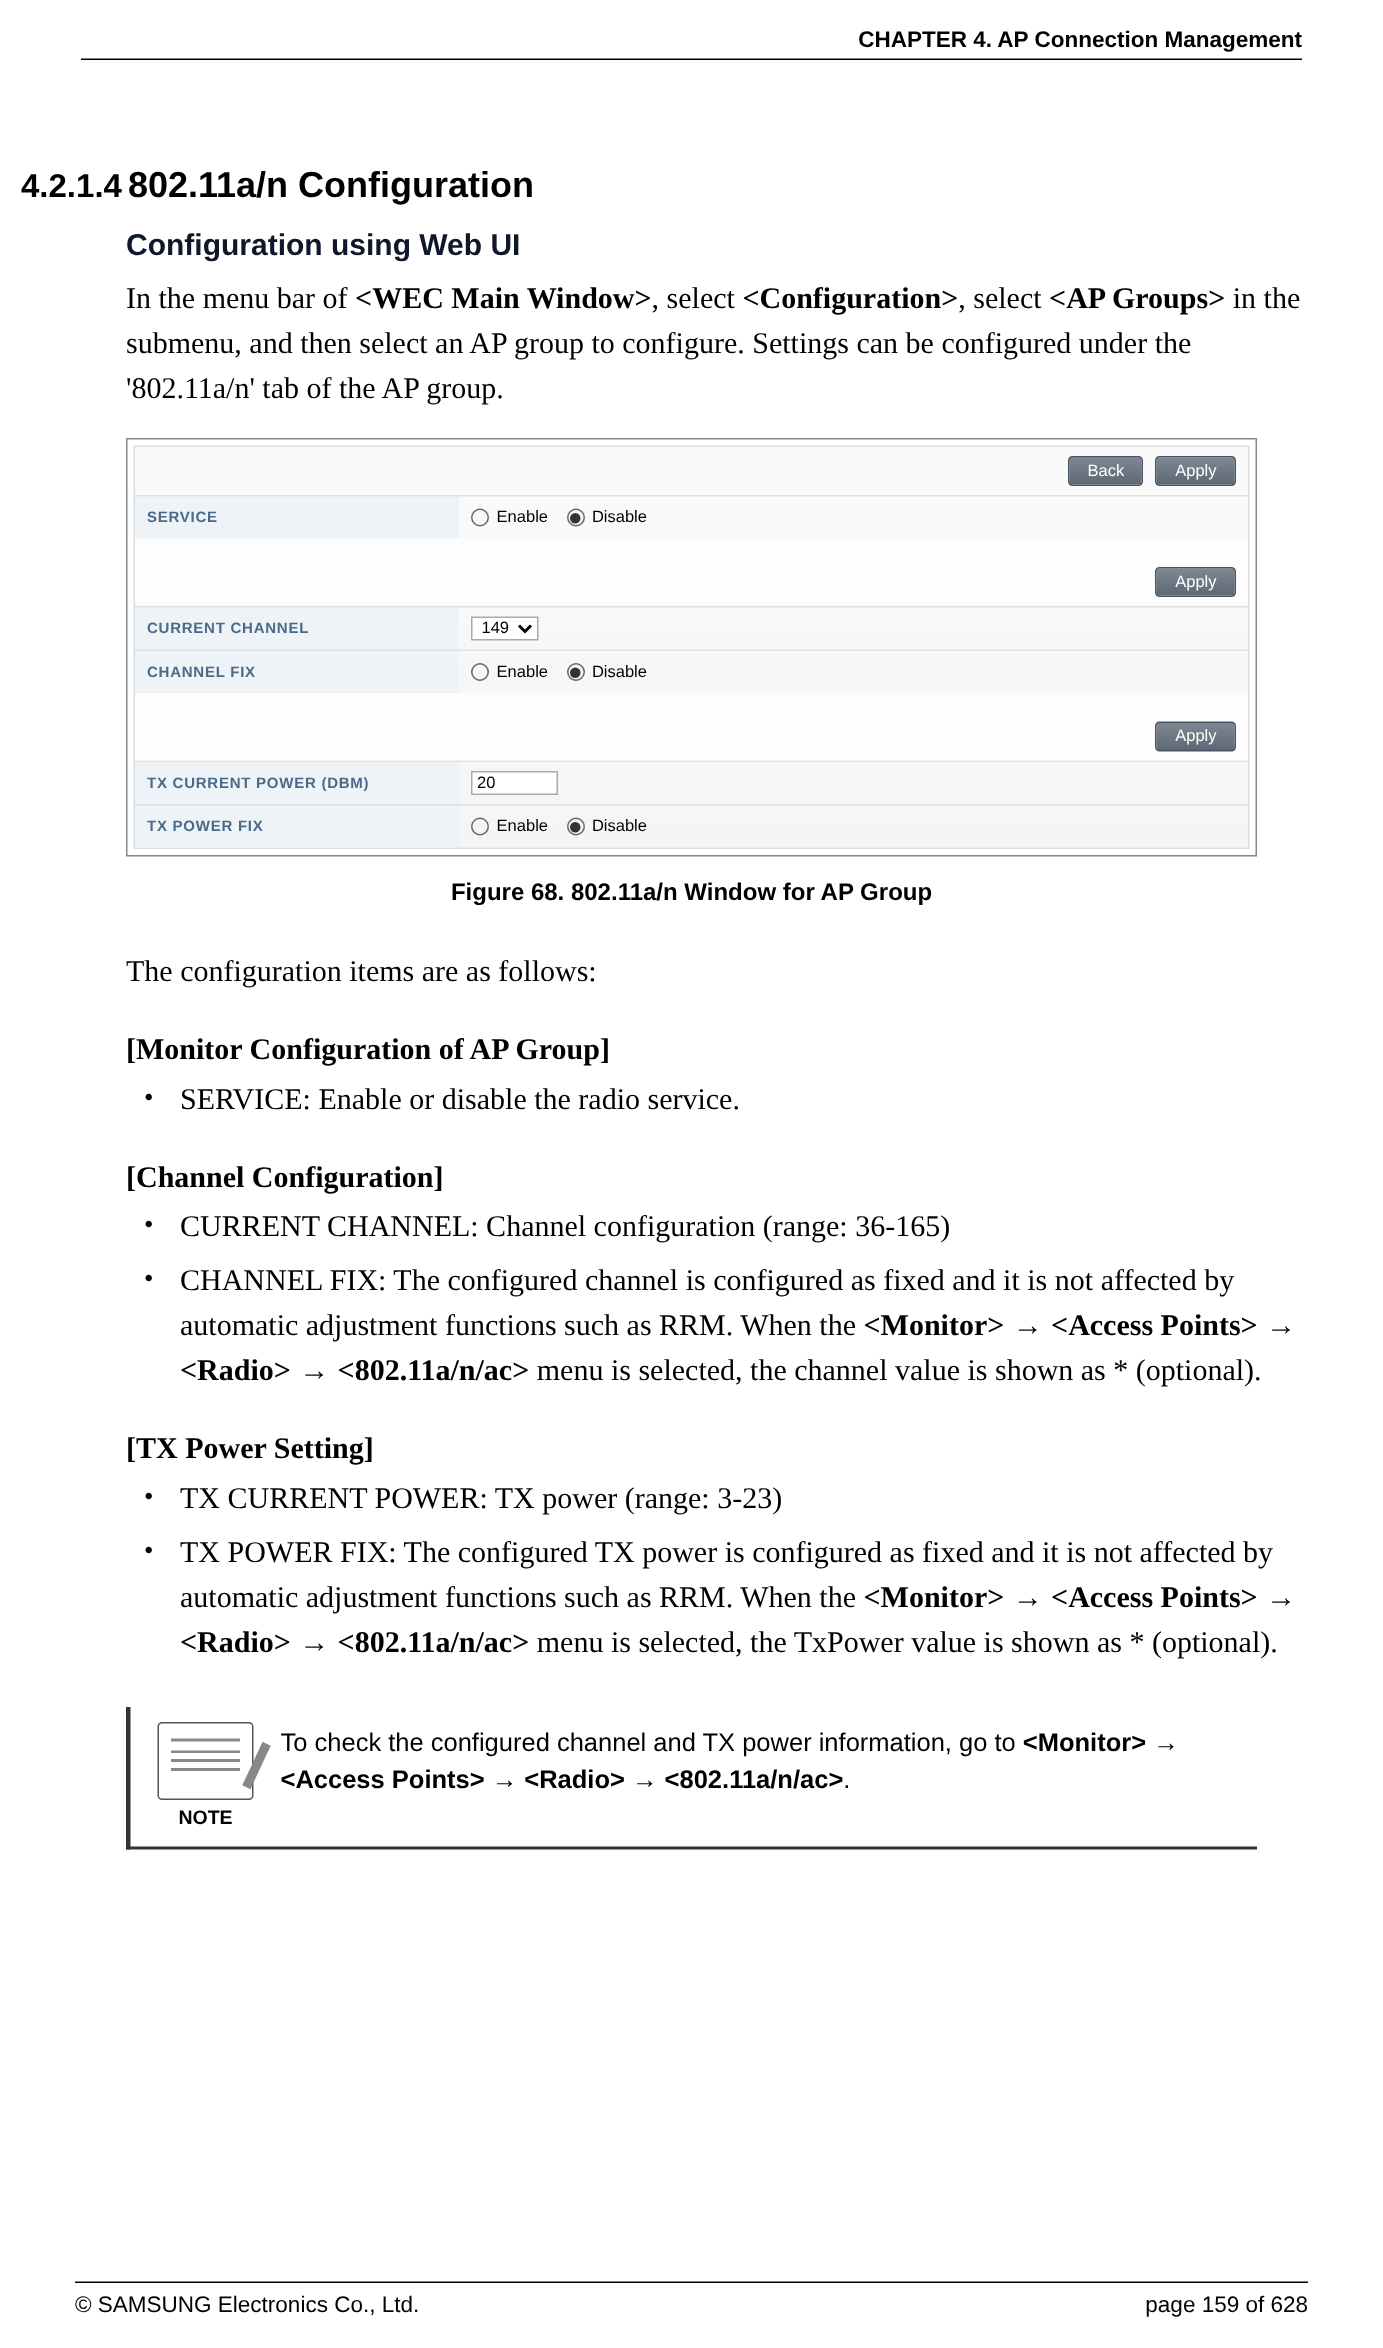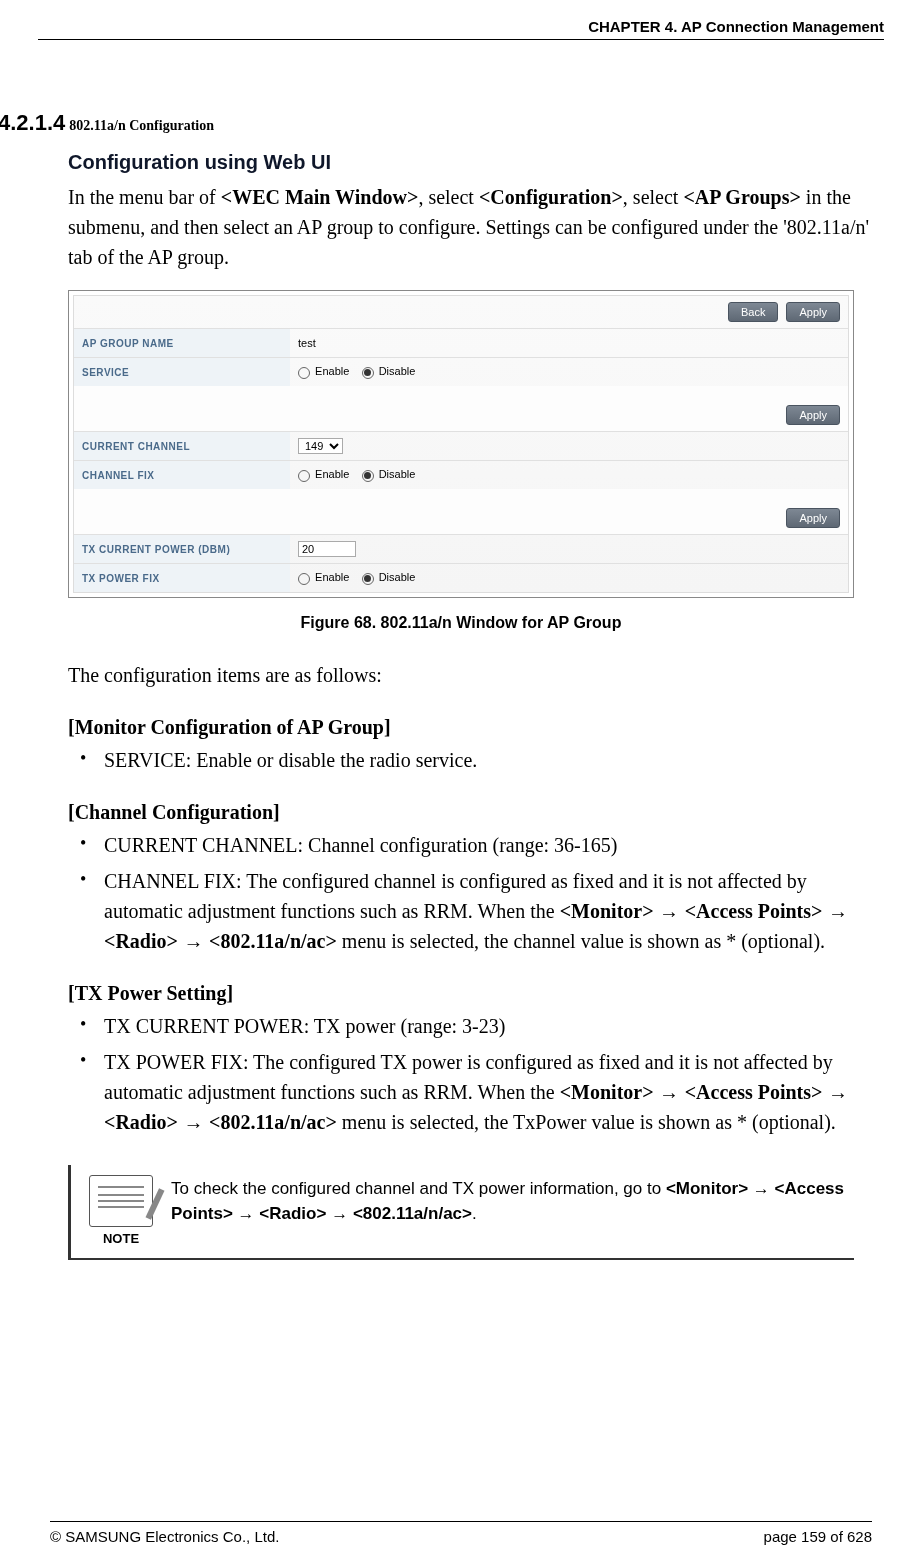--- a/index.html
+++ b/index.html
@@ -5,21 +5,21 @@
     body {
       font-family: "Times New Roman", Times, serif;
       margin: 0;
       padding: 0;
       background: #fff;
       color: #000;
     }
     .page {
       width: 922px;
       margin: 0 auto;
-      padding: 0 38px;
+      padding: 0 54px;
       box-sizing: border-box;
       position: relative;
       min-height: 1565px;
     }
     .header-bar {
       text-align: right;
       font-family: Arial, Helvetica, sans-serif;
       font-weight: bold;
       font-size: 15px;
       padding-top: 18px;
@@ -27,23 +27,23 @@
       border-bottom: 1.5px solid #000;
       margin-bottom: 70px;
     }
     .section-number {
       font-family: Arial, Helvetica, sans-serif;
       font-weight: bold;
       font-size: 22px;
       display: inline-block;
     }
     .section-title {
-      font-family: Liberation Serif, serif;
-      font-weight: bold;
-      font-size: 14px;
+      font-family: Liberation Sans, sans-serif;
+      font-weight: bold;
+      font-size: 24px;
     }
     .section-row {
       margin-bottom: 15px;
       margin-left: -40px;
     }
     .subhead-blue {
       font-family: Arial, Helvetica, sans-serif;
       font-weight: bold;
       font-size: 20px;
       color: #0f172a;
@@ -265,24 +265,20 @@
   </p>
 
   <div class="figure-wrap">
     <div class="figure-inner">
       <div class="fig-topbar">
         <span class="fig-btn">Back</span>
         <span class="fig-btn">Apply</span>
       </div>
       <table class="fig-table">
         <tbody>
-            <tr>
-          <td class="label">AP GROUP NAME</td>
-          <td>test</td>
-        </tr>
         <tr>
           <td class="label">SERVICE</td>
           <td>
             <span class="radio-circle"></span>
             <span>Enable</span>
             &nbsp;&nbsp;
             <span class="radio-circle selected"></span>
             <span>Disable</span>
           </td>
         </tr>

